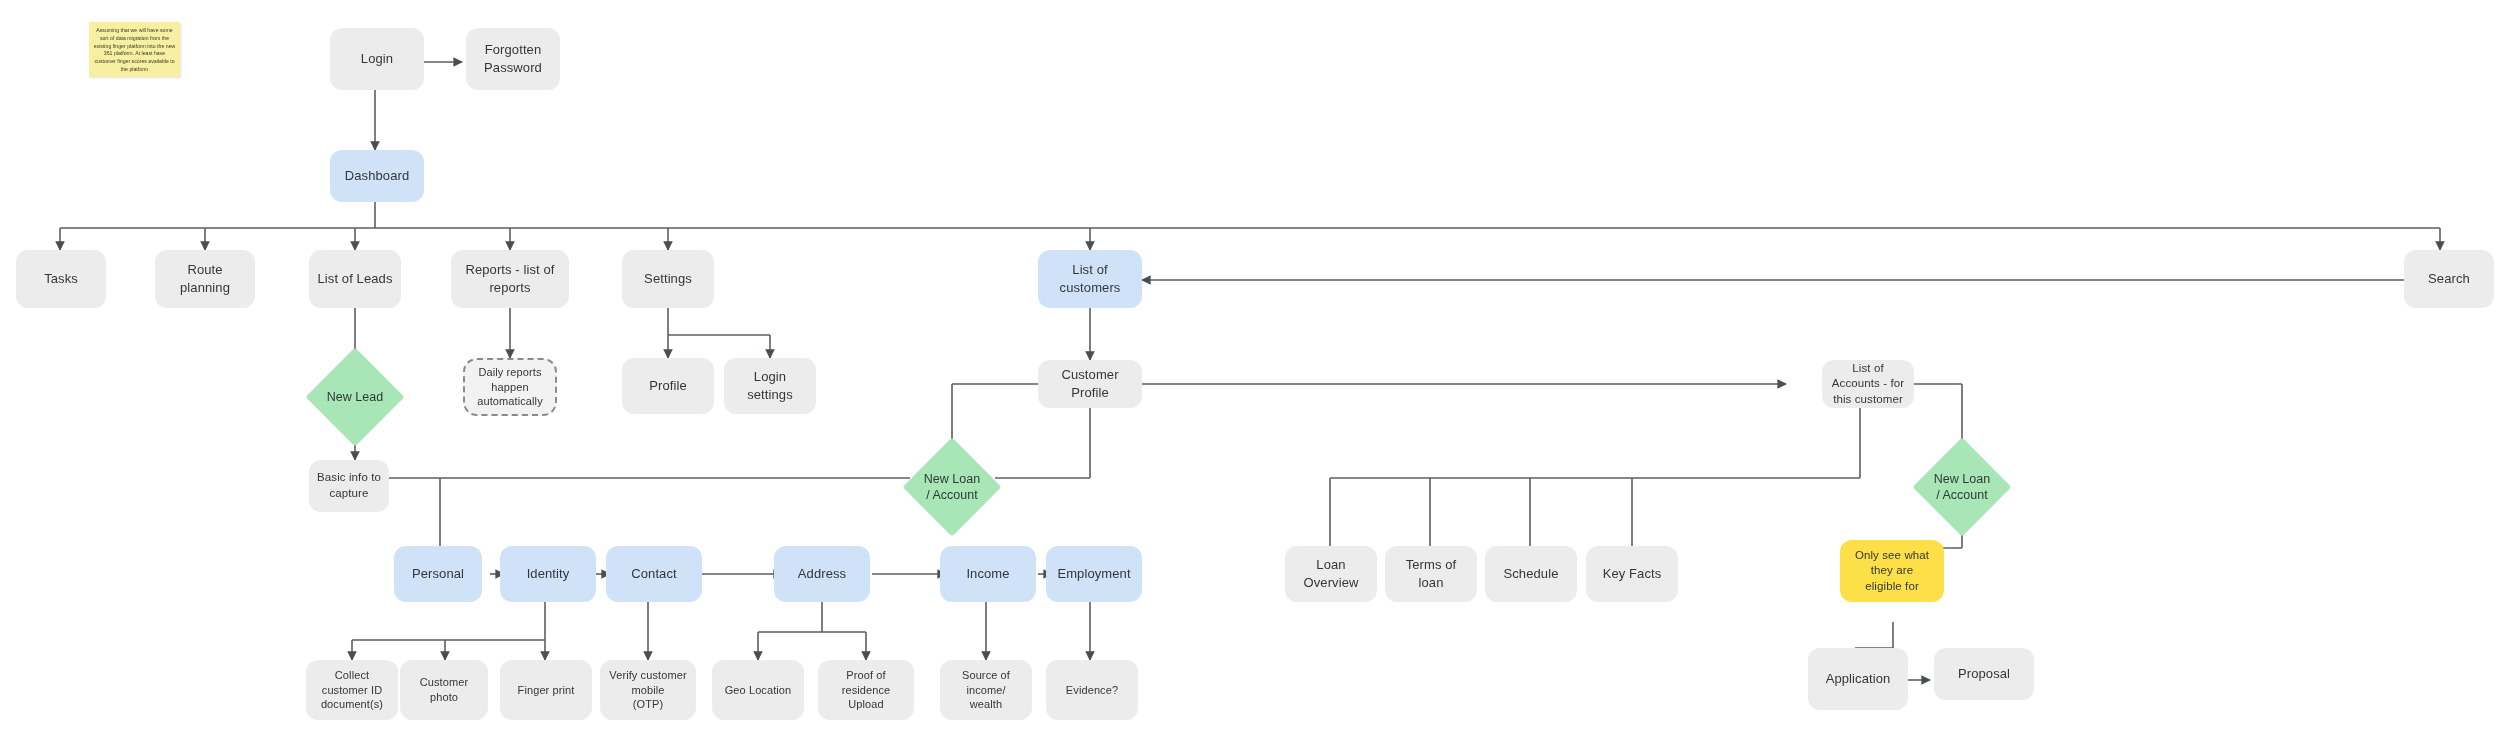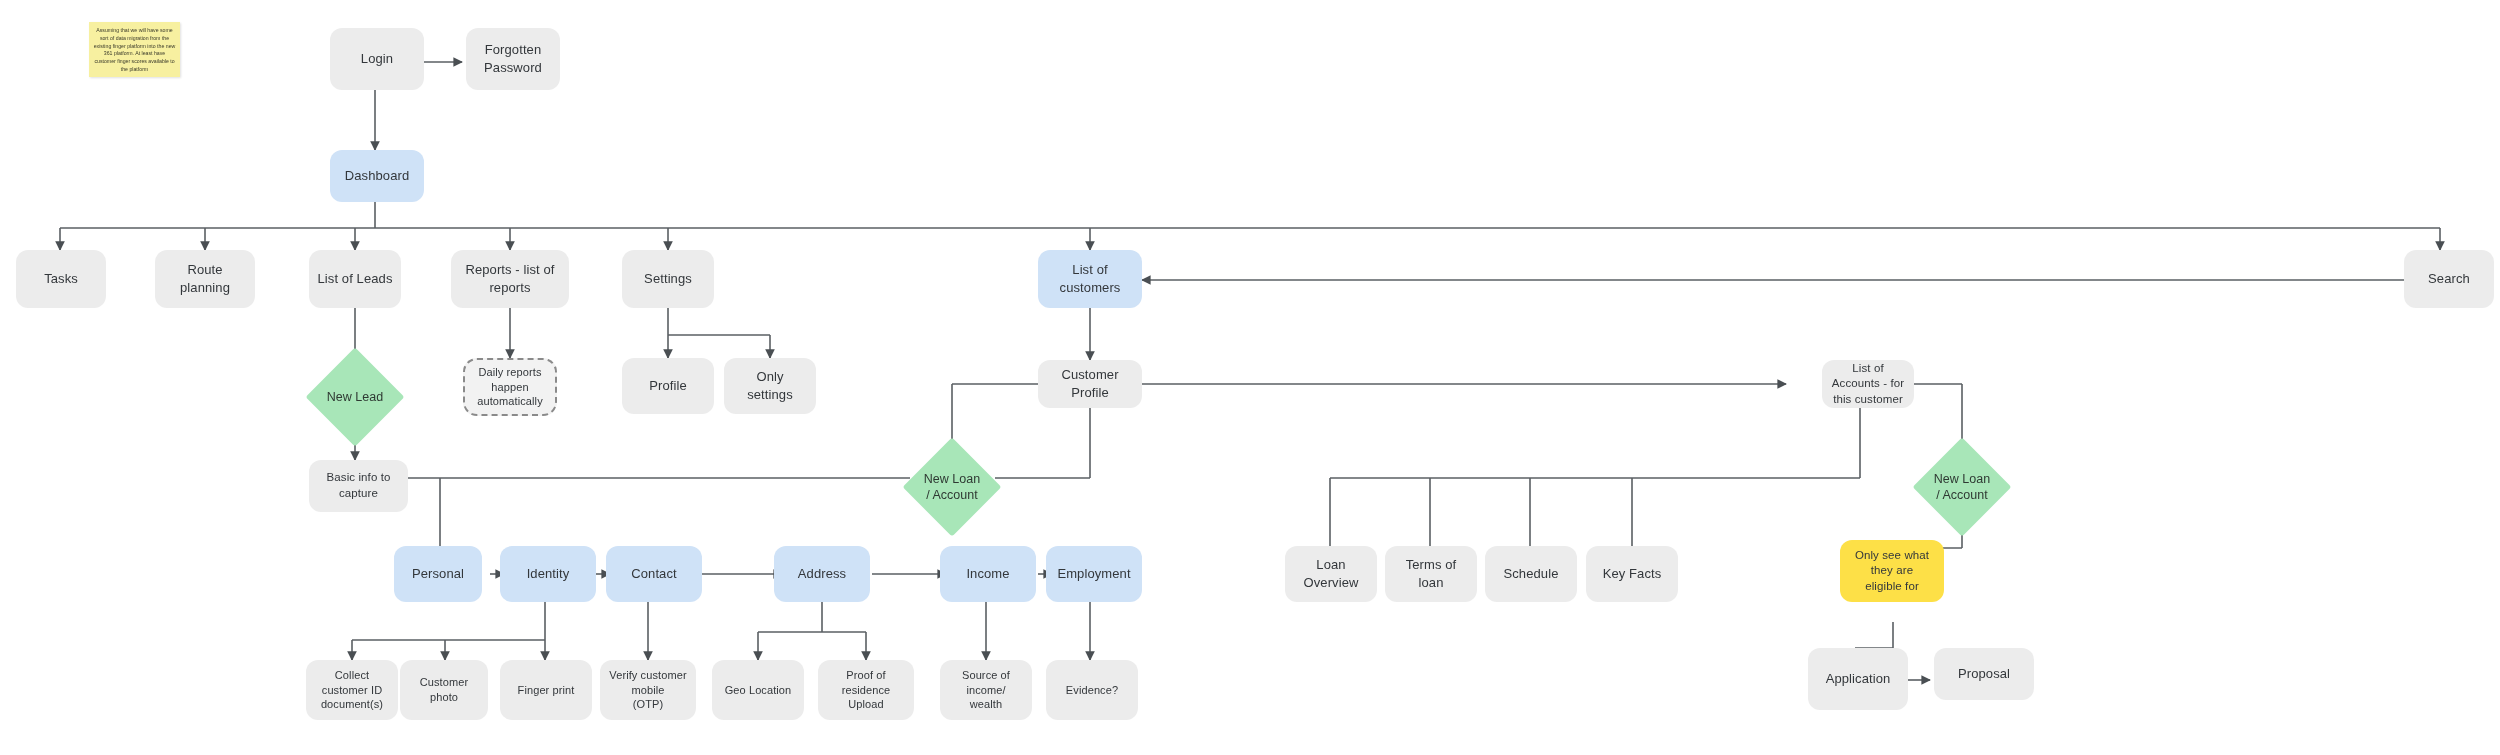--- a/index.html
+++ b/index.html
@@ -226,33 +226,33 @@
 
   <div class="node dashed" style="left:463px; top:358px; width:94px; height:58px;">
     <span class="nlabel" style="font-size:11px;">Daily reports happen
 automatically</span>
   </div>
 
   <div class="node grey" style="left:622px; top:358px; width:92px; height:56px;">
     <span class="nlabel">Profile</span>
   </div>
   <div class="node grey" style="left:724px; top:358px; width:92px; height:56px;">
-    <span class="nlabel">Only settings</span>
+    <span class="nlabel">Login settings</span>
   </div>
 
   <div class="node grey" style="left:1038px; top:360px; width:104px; height:48px;">
     <span class="nlabel">Customer Profile</span>
   </div>
 
   <div class="node grey" style="left:1822px; top:360px; width:92px; height:48px;">
     <span class="nlabel" style="font-size:11.5px;">List of Accounts - for
 this customer</span>
   </div>
 
-  <div class="node grey" style="left:309px; top:460px; width:99px; height:52px;">
+  <div class="node grey" style="left:309px; top:460px; width:80px; height:52px;">
     <span class="nlabel" style="font-size:11.5px;">Basic info to capture</span>
   </div>
 
   <div class="diamond" style="left:917px; top:452px; width:70px; height:70px;">
     <span class="dshape"></span>
     <span class="dlabel">New Loan
 / Account</span>
   </div>
   <div class="diamond" style="left:1927px; top:452px; width:70px; height:70px;">
     <span class="dshape"></span>

